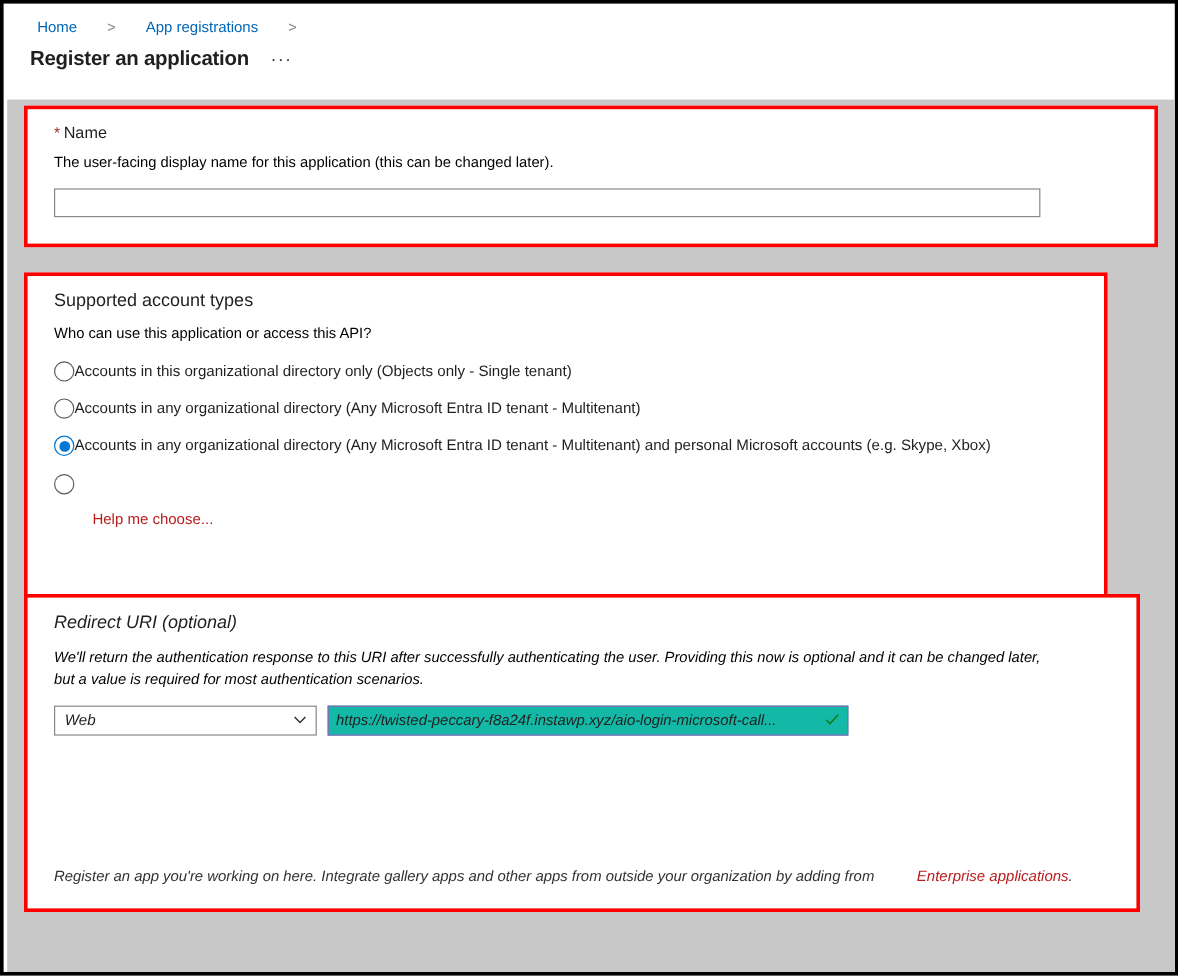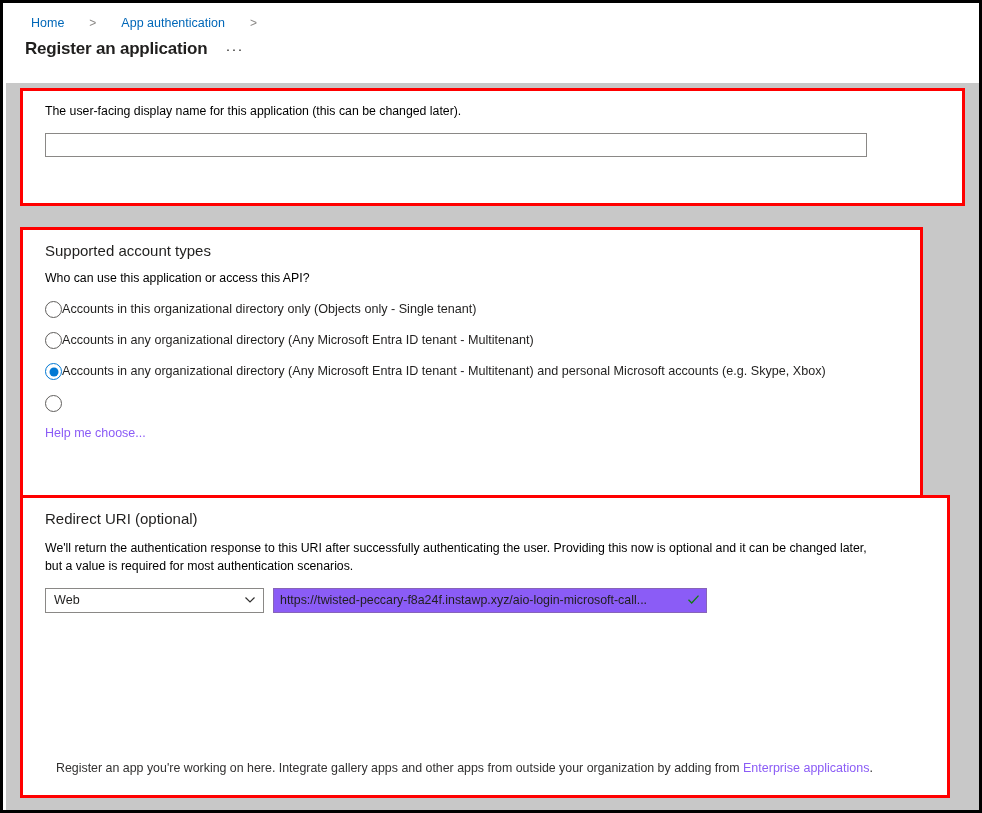--- a/index.html
+++ b/index.html
@@ -88,21 +88,22 @@
   #account-section {
     left: 17px;
     top: 224px;
     width: 903px;
     height: 314px;
   }
   #redirect-section {
     left: 17px;
     top: 492px;
     width: 930px;
-    height: 303px;
+    height: 265px;
+    font-style: italic;
   }
   .inner {
     padding: 12px 22px 0 22px;
   }
   .section-label {
     font-size: 13.5px;
     color: #201f1e;
     margin-bottom: 9px;
   }
   .section-heading {
@@ -169,24 +170,25 @@
     background: #0078d4;
     transform: translate(-50%, -50%);
   }
   .radio-label {
     font-size: 12.6px;
     color: #201f1e;
     line-height: 1.45;
     max-width: 810px;
   }
   .link {
-    color: #8b5cf6;
+    color: #b91c1c;
     text-decoration: none;
     font-size: 12.5px;
     cursor: pointer;
+    margin-left: 32px;
   }
   .help-link-row {
     margin-top: 4px;
   }
   
   .redirect-row {
     display: flex;
     align-items: center;
     gap: 9px;
     margin-top: 6px;
@@ -213,21 +215,21 @@
     position: absolute;
     right: 8px;
     top: 6px;
     pointer-events: none;
   }
   .uri-box {
     box-sizing: border-box;
     width: 434px;
     height: 25px;
     border: 1px solid #8764b8;
-    background: #8b5cf6;
+    background: #14b8a6;
     display: flex;
     align-items: center;
     padding: 0 6px;
     gap: 4px;
   }
   .uri-value {
     font-size: 12.4px;
     color: #201f1e;
     white-space: nowrap;
     overflow: hidden;
@@ -235,48 +237,51 @@
     flex: 1 1 auto;
   }
   .check-icon {
     flex: 0 0 auto;
     color: #107c10;
     font-size: 13px;
     line-height: 1;
   }
   .footer-note {
     position: absolute;
-    left: 33px;
+    left: 22px;
     bottom: 18px;
     font-size: 12.4px;
     color: #323130;
     line-height: 1.4;
   }
 </style>
 </head>
 <body>
 
 <div class="page">
 
   <div class="breadcrumb">
     <a>Home</a>
     <span class="crumb-sep">&gt;</span>
-    <a>App authentication</a>
+    <a>App registrations</a>
     <span class="crumb-sep">&gt;</span>
   </div>
 
   <div class="title-row">
     <div class="page-title">Register an application</div>
     <div class="ellipsis-btn">···</div>
   </div>
 
   <div class="backdrop"></div>
 
   <div class="redbox" id="name-section">
     <div class="inner">
+      <div class="section-label">
+        <span class="req-star">*</span><span>Name</span>
+      </div>
       <div class="helper-text">The user-facing display name for this application (this can be changed later).</div>
       <input class="text-input" type="text" value="" placeholder="" style="">
     </div>
   </div>
 
   <div class="redbox" id="account-section">
     <div class="inner">
       <div class="section-heading">Supported account types</div>
       <div class="helper-text">Who can use this application or access this API?</div>
 

